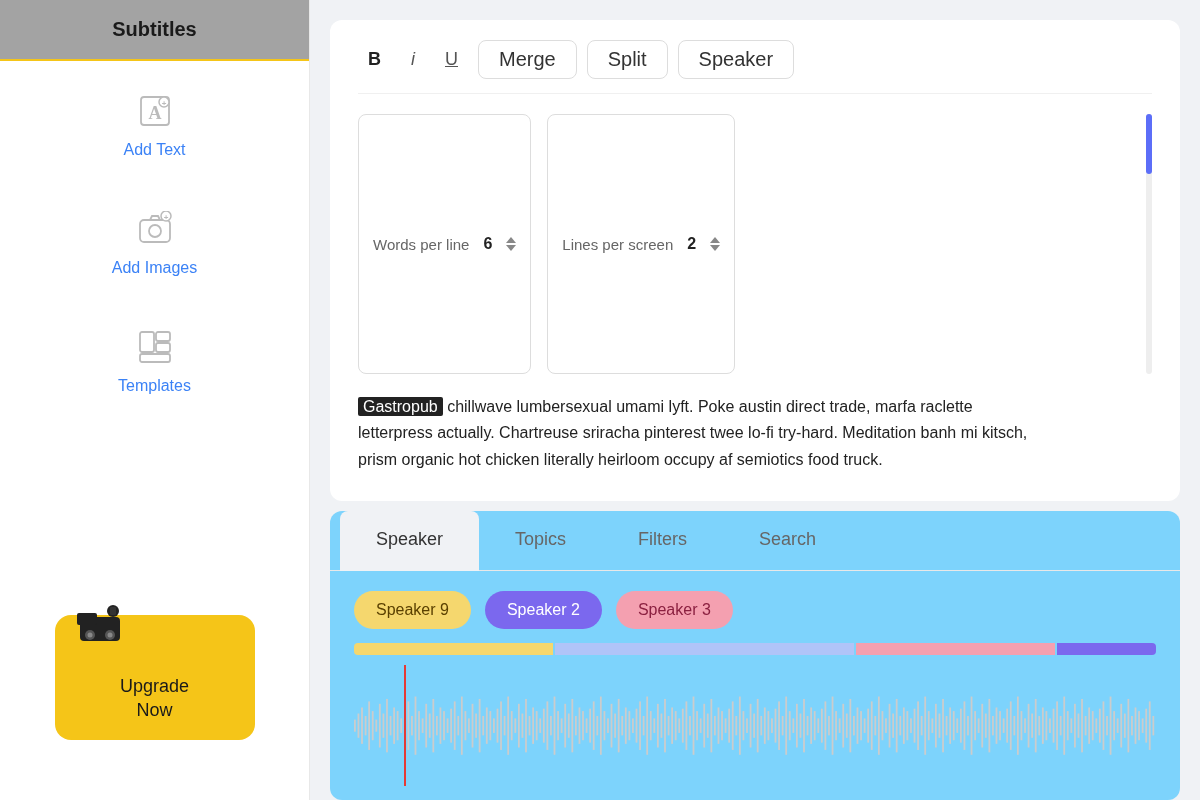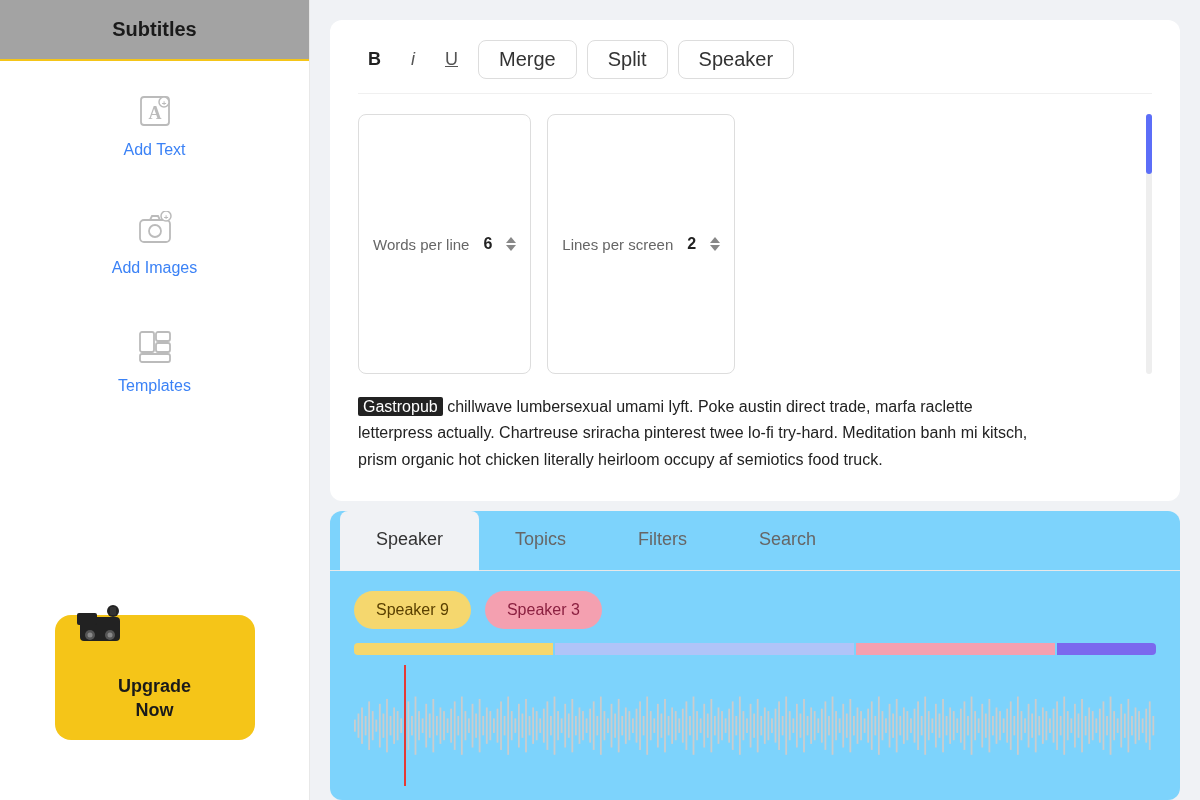--- a/index.html
+++ b/index.html
@@ -87,21 +87,21 @@
     }
 
     .upgrade-icon-wrap {
       position: absolute;
       top: -10px;
       left: 20px;
     }
 
     .upgrade-label {
       font-size: 18px;
-      font-weight: 700;
+      font-weight: 400;
       color: #1a1a1a;
       text-align: center;
       margin-top: 40px;
       line-height: 1.3;
     }
 
     
     .main {
       flex: 1;
       display: flex;
@@ -472,20 +472,21 @@
       <div class="tab">
         <span>Filters</span>
       </div>
       <div class="tab">
         <span>Search</span>
       </div>
     </div>
 
     <div class="speakers-row">
       <button class="speaker-btn speaker-btn-1">Speaker 9</button>
+      <button class="speaker-btn speaker-btn-2">Speaker 2</button>
       <button class="speaker-btn speaker-btn-3">Speaker 3</button>
     </div>
 
     <div class="timeline-bar">
       <div class="tl-seg1"></div>
       <div class="tl-seg2"></div>
       <div class="tl-seg3"></div>
       <div class="tl-seg4"></div>
     </div>
 

